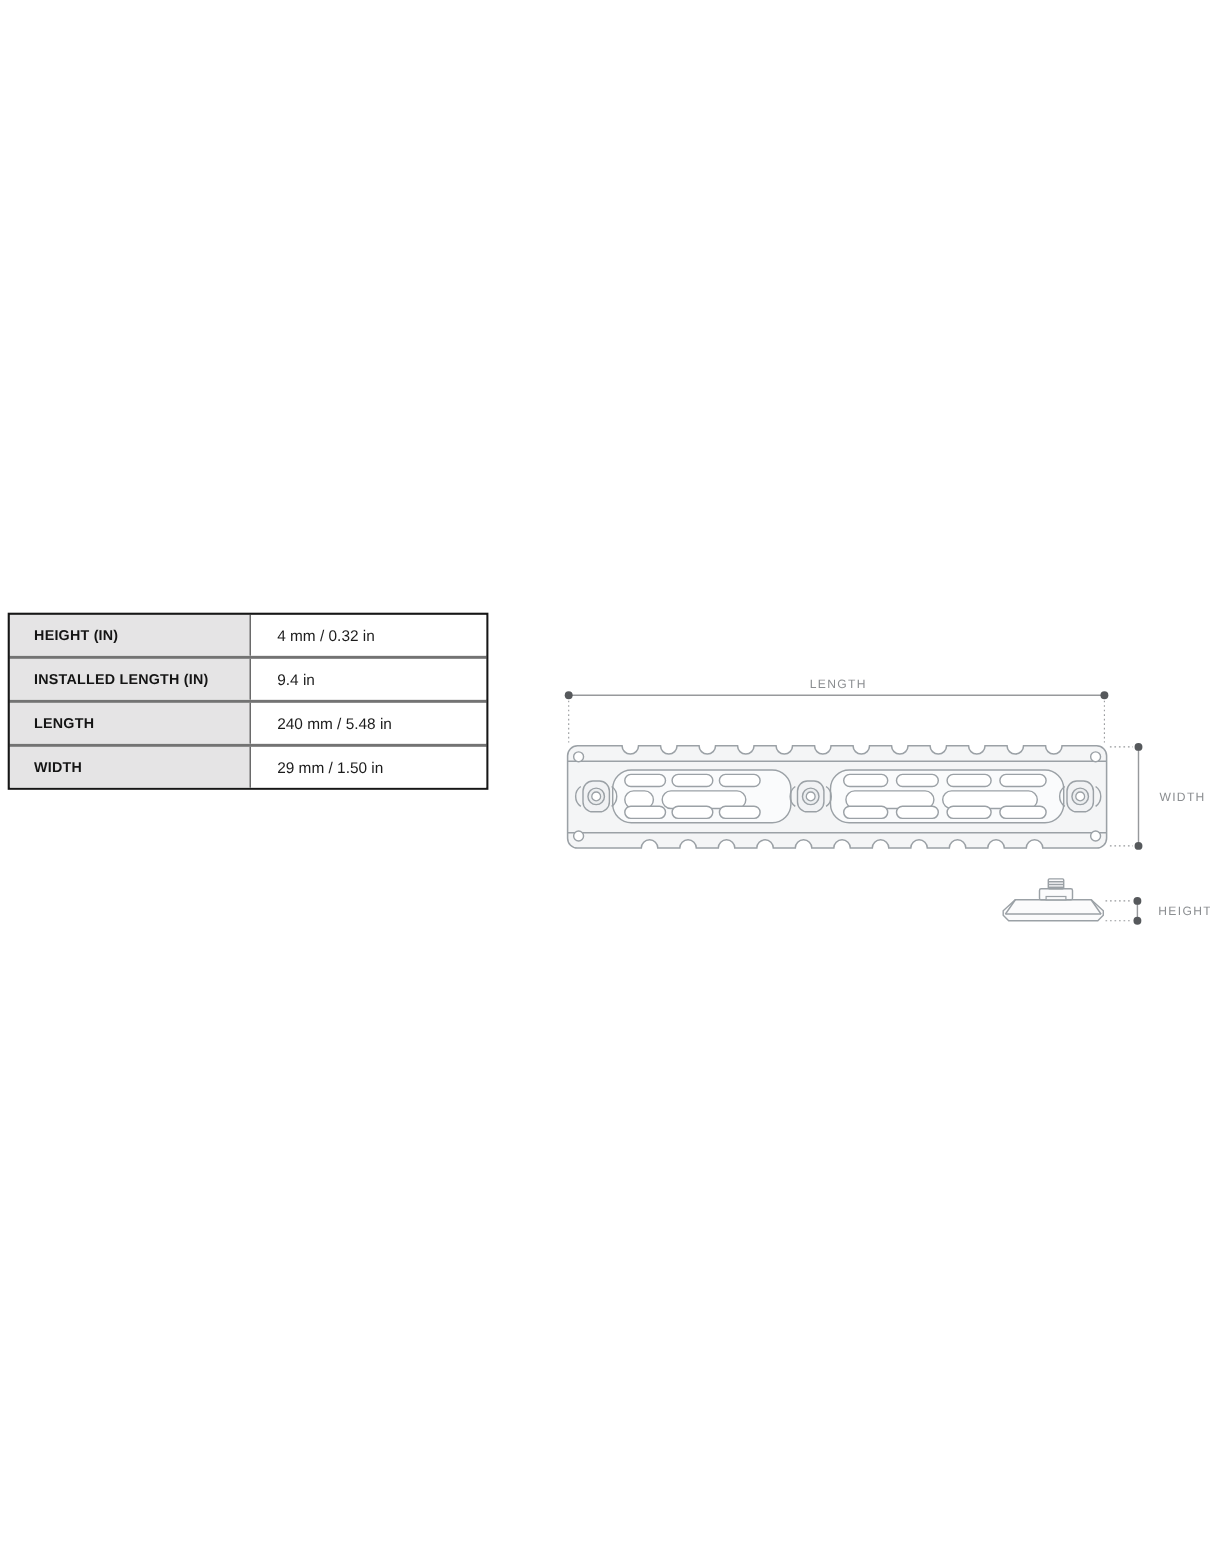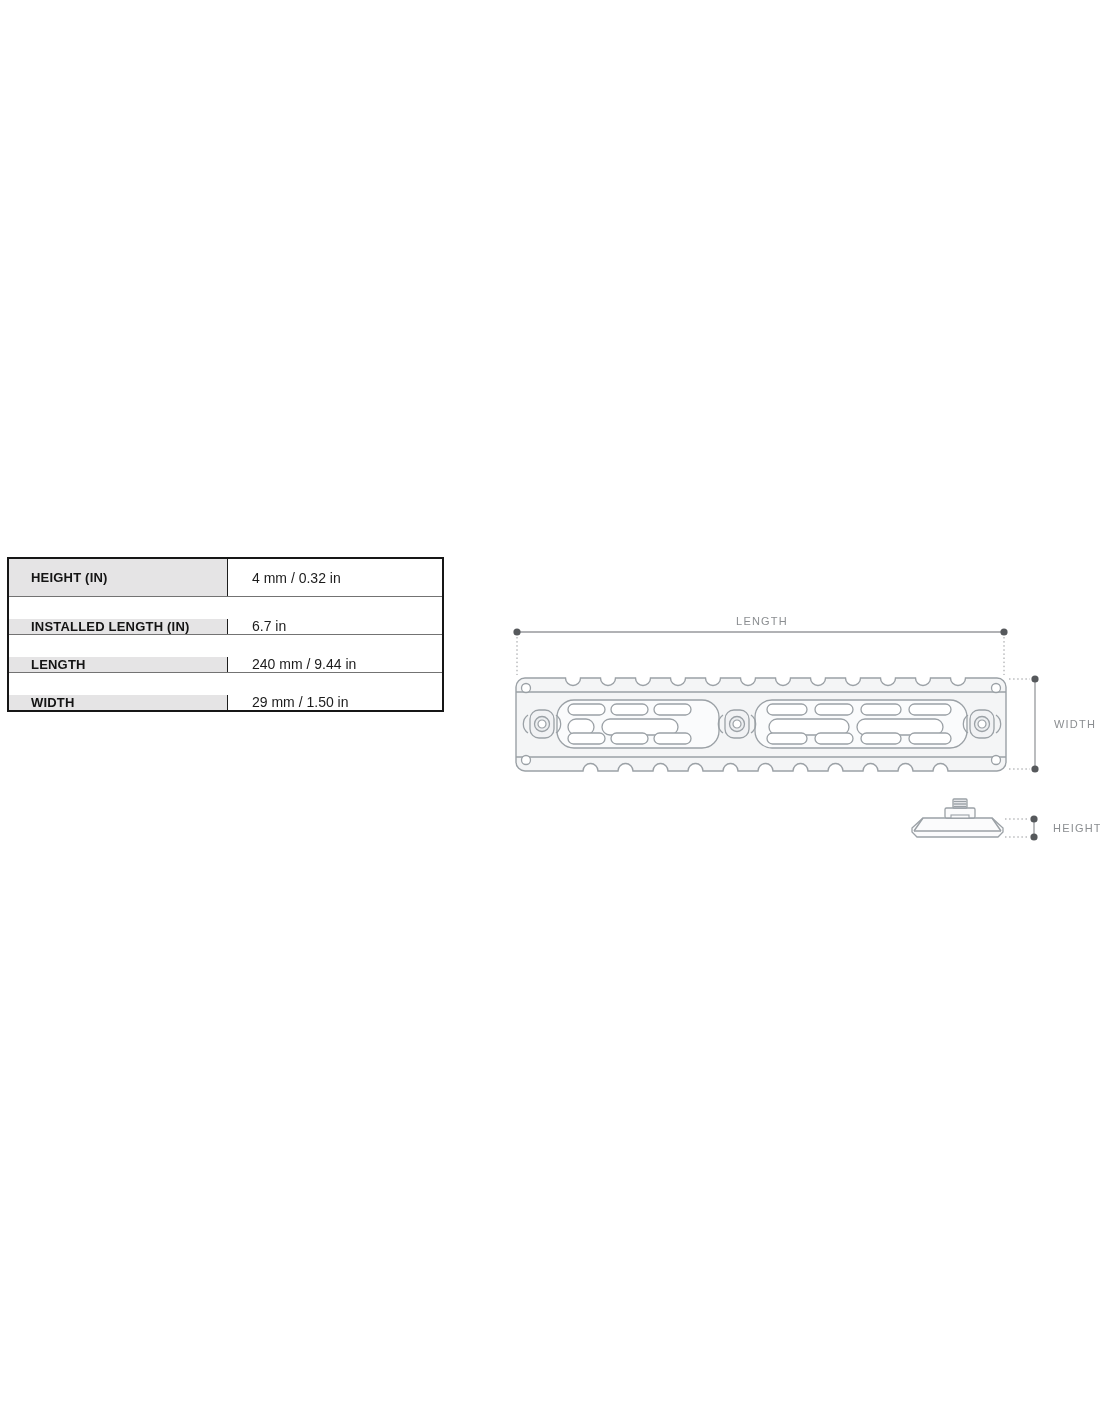--- a/index.html
+++ b/index.html
@@ -13,21 +13,21 @@
   .canvas{
     position:relative;width:1100px;height:1422px;background:#ffffff;
     overflow:hidden;font-family:"Liberation Sans",sans-serif;
   }
   
   .spec-table{
     position:absolute;left:7px;top:557px;width:437px;
     border:2px solid #161616;box-sizing:border-box;background:#fff;
   }
   .spec-row{display:flex;height:37px;}
-  .spec-row + .spec-row{border-top:1px solid #737373;align-items:flex-end;}
+  .spec-row + .spec-row{border-top:3px solid #737373;}
   .spec-cell{display:flex;align-items:center;box-sizing:border-box;color:#141414;}
   .spec-label{
     width:219px;background:#e5e4e5;border-right:1px solid #1d1d1d;
     padding-left:22px;font-size:13px;font-weight:700;letter-spacing:0.2px;
   }
   .spec-value{flex:1;background:#ffffff;padding-left:24px;font-size:14px;color:#1c1c1c;}
   
   .diagram{position:absolute;left:505px;top:600px;width:598px;height:260px;}
   .dim-text{
     font-family:"Liberation Sans",sans-serif;font-size:11px;
@@ -43,25 +43,25 @@
 
 <div class="canvas">
 
   <div class="spec-table">
     <div class="spec-row">
       <div class="spec-cell spec-label">HEIGHT (IN)</div>
       <div class="spec-cell spec-value">4 mm / 0.32 in</div>
     </div>
     <div class="spec-row">
       <div class="spec-cell spec-label">INSTALLED LENGTH (IN)</div>
-      <div class="spec-cell spec-value">6.7 in</div>
+      <div class="spec-cell spec-value">9.4 in</div>
     </div>
     <div class="spec-row">
       <div class="spec-cell spec-label">LENGTH</div>
-      <div class="spec-cell spec-value">240 mm / 9.44 in</div>
+      <div class="spec-cell spec-value">240 mm / 5.48 in</div>
     </div>
     <div class="spec-row">
       <div class="spec-cell spec-label">WIDTH</div>
       <div class="spec-cell spec-value">29 mm / 1.50 in</div>
     </div>
   </div>
 
   <svg class="diagram" viewBox="0 0 598 260" width="598" height="260" xmlns="http://www.w3.org/2000/svg">
 
     <g>

